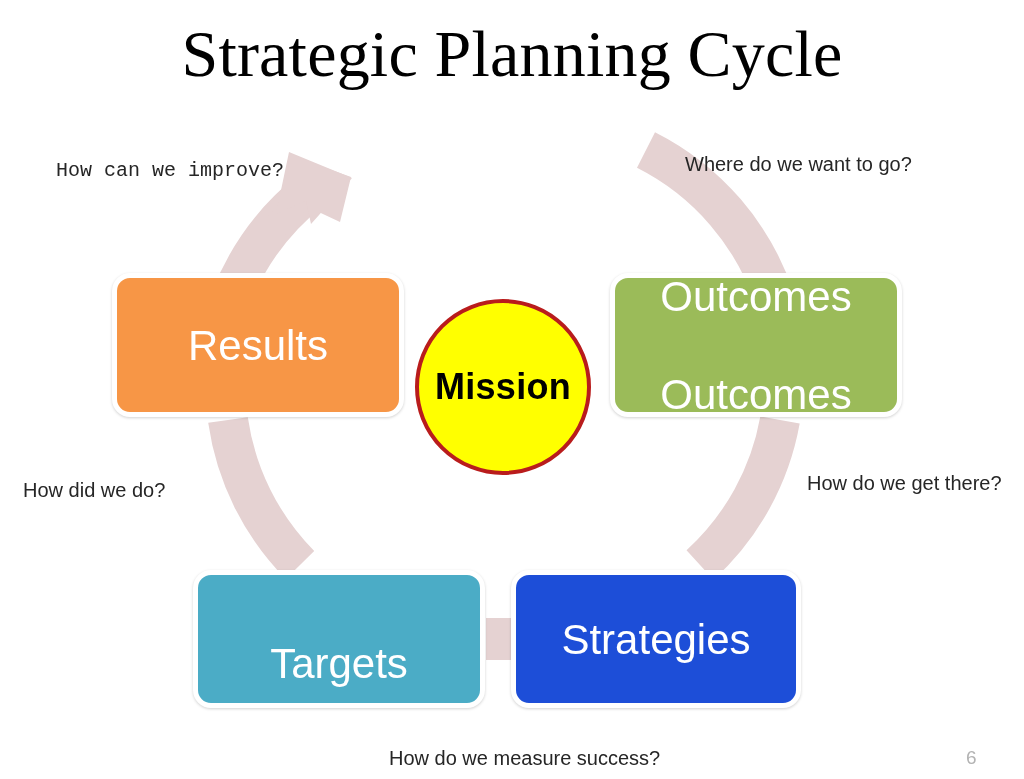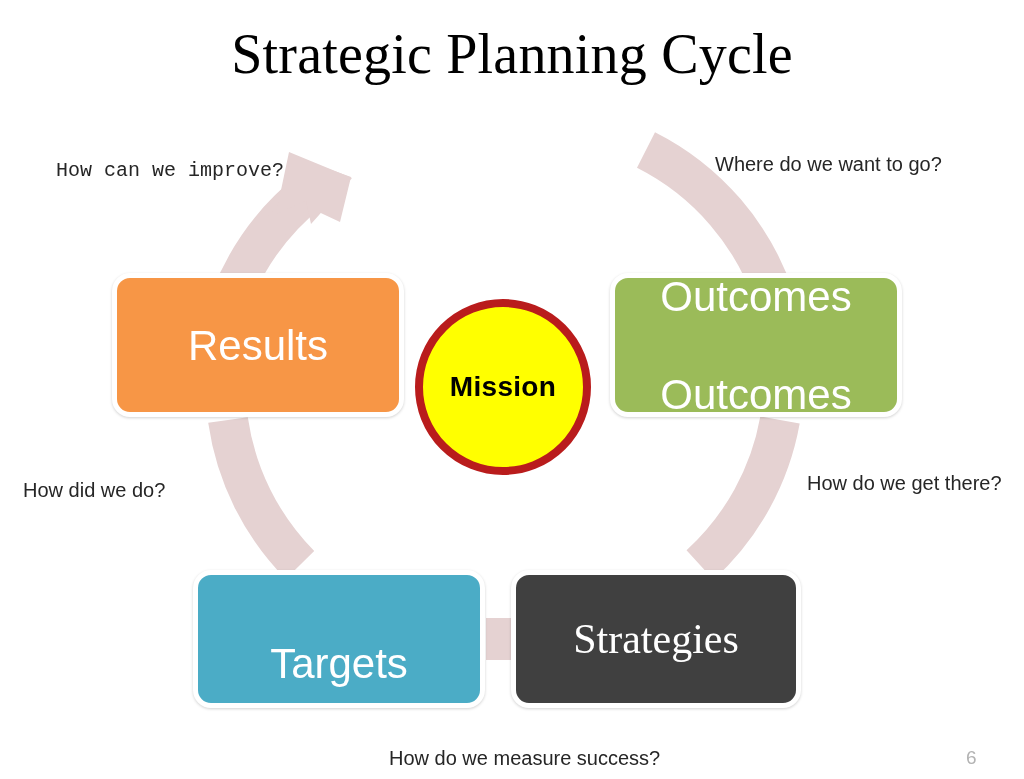--- a/index.html
+++ b/index.html
@@ -17,21 +17,21 @@
   }
 
   
   #title {
     position: absolute;
     left: 0;
     top: 18px;
     width: 1024px;
     text-align: center;
     font-family: "Liberation Serif", serif;
-    font-size: 56px;
+    font-size: 66px;
     line-height: 72px;
     color: #000000;
     letter-spacing: 0.2px;
     white-space: nowrap;
   }
 
   
   #ring {
     position: absolute;
     left: 0;
@@ -53,54 +53,54 @@
     color: #ffffff;
     font-size: 42px;
     line-height: 49px;
     font-weight: 400;
     box-shadow: 0 1px 3px rgba(0,0,0,0.18);
   }
   .node span { display: block; padding: 0 8px; }
 
   #node-goals     { left: 352px; top:  91px; width: 294px; height: 142px; background: #c0504d; }
   #node-outcomes  { left: 610px; top: 273px; width: 292px; height: 144px; background: #9bbb59; }
-  #node-strategies{ left: 511px; top: 570px; width: 290px; height: 138px; background: #404040; font-family: Liberation Serif, serif; }
+  #node-strategies{ left: 511px; top: 570px; width: 290px; height: 138px; background: #1d4ed8; }
   #node-measures  { left: 193px; top: 570px; width: 292px; height: 138px; background: #4bacc6; }
   #node-results   { left: 112px; top: 273px; width: 292px; height: 144px; background: #f79646; }
 
   
   #mission {
     position: absolute;
     left: 415px;
     top: 299px;
     width: 176px;
     height: 176px;
     box-sizing: border-box;
     border-radius: 50%;
     background: #ffff00;
-    border: 8px solid #b91c1c;
+    border: 4px solid #b91c1c;
     display: flex;
     align-items: center;
     justify-content: center;
     color: #000000;
-    font-size: 28px;
+    font-size: 36px;
     font-weight: bold;
     letter-spacing: 0.3px;
   }
 
   
   .caption {
     position: absolute;
     font-size: 20px;
     line-height: 24px;
     color: #262626;
     white-space: nowrap;
   }
   #cap-improve  { left:  56px; top: 159px; font-family: Liberation Mono, monospace; }
-  #cap-where    { left: 715px; top: 152px; }
+  #cap-where    { left: 685px; top: 152px; }
   #cap-getthere { left: 807px; top: 471px; }
   #cap-howdid   { left:  23px; top: 478px; }
   #cap-measure  { left: 389px; top: 746px; }
 
   
   #page-number {
     position: absolute;
     left: 966px;
     top: 747px;
     font-size: 19px;

